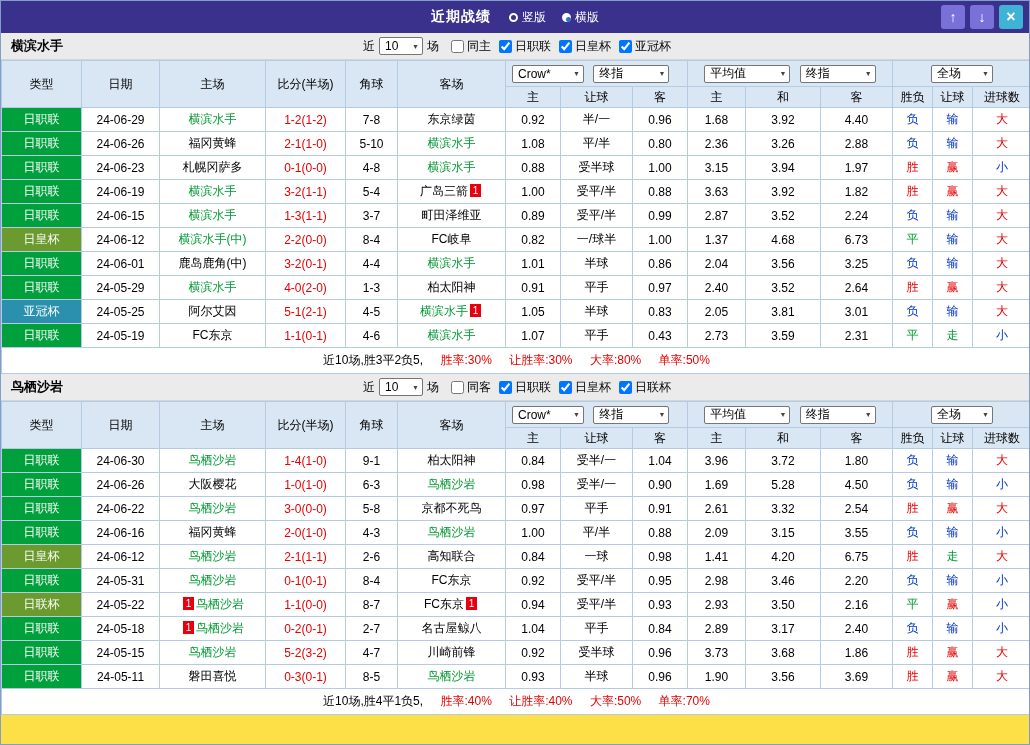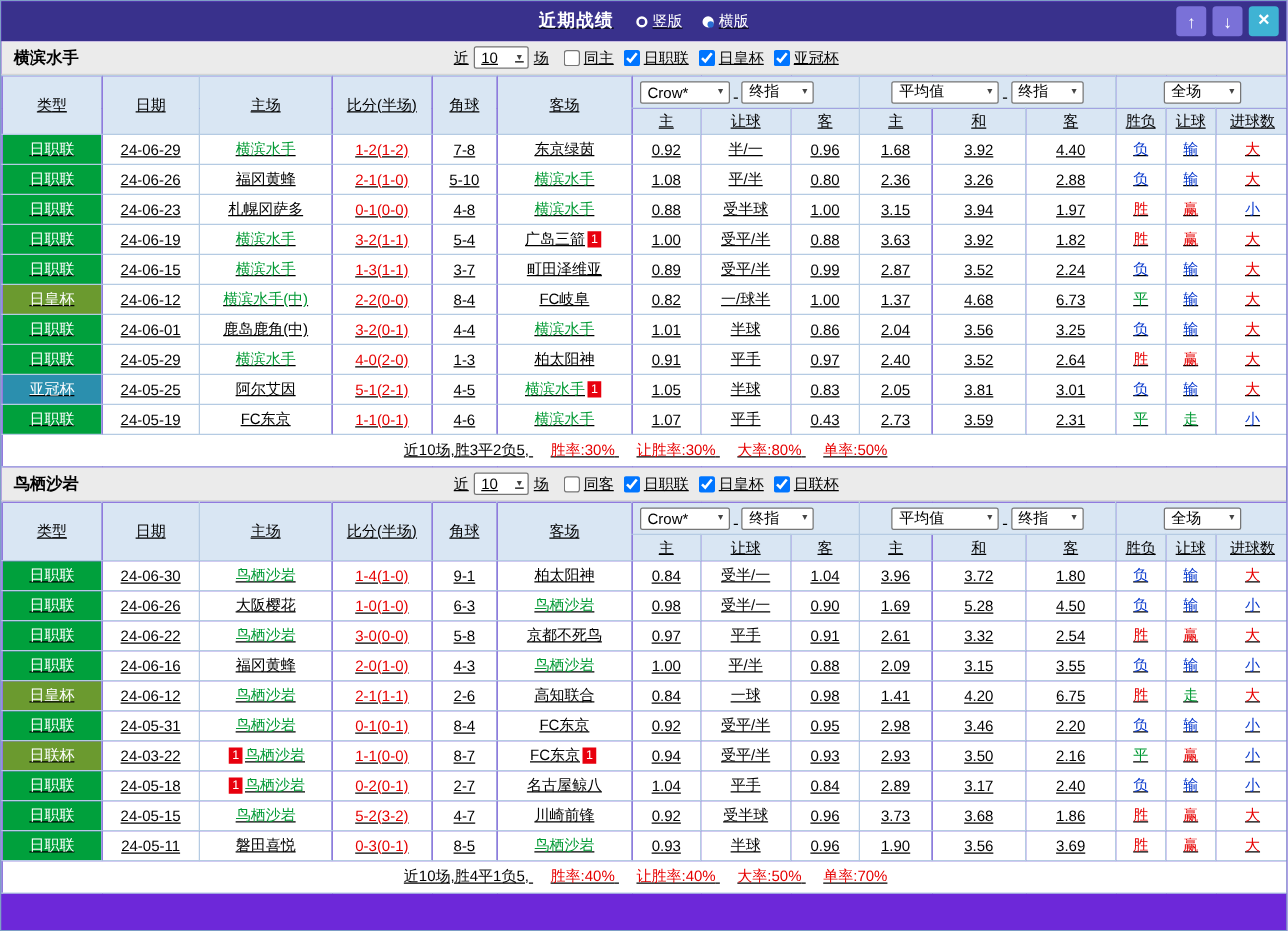--- a/index.html
+++ b/index.html
@@ -1,18 +1,18 @@
 <!DOCTYPE html>
 <html><head>
 <meta charset="utf-8">
 <style>
   * { box-sizing: border-box; }
   html,body { margin:0; padding:0; background:#fff; }
   body { font-family:"Liberation Sans","DejaVu Sans",sans-serif; }
-  .window { width:1030px; height:745px; border:1px solid #7f9fc6; background:#6d28d9; overflow:hidden;text-decoration:underline; }
+  .window { width:1030px; height:745px; border:1px solid #7f9fc6; background:#fde047; overflow:hidden; }
 
   
   .titlebar { height:32px; background:#39318c; position:relative; display:flex; align-items:center; justify-content:center; color:#fff; }
   .title { font-size:14px; font-weight:bold; letter-spacing:1px; }
   .radio-group { display:inline-flex; align-items:center; margin-left:18px; gap:16px; font-size:12px; }
   .radio { display:inline-flex; align-items:center; cursor:pointer; }
   .rdot { width:9px; height:9px; border:2px solid #fff; border-radius:50%; display:inline-block; position:relative; margin-right:4px; background:transparent; }
   .rdot.on { background:#fff; }
   .rdot.on::after { content:""; position:absolute; left:2px; top:2px; width:5px; height:5px; border-radius:50%; background:#2b6fd4; }
   .win-buttons { position:absolute; right:6px; top:4px; display:flex; gap:5px; }
@@ -24,21 +24,21 @@
   .section-bar { height:27px; background:#ebebeb; position:relative; display:flex; align-items:center; border-bottom:1px solid #d5d5d5; }
   .team-name { position:absolute; left:10px; font-size:13px; font-weight:bold; color:#000; }
   .filters { margin:0 auto; display:inline-flex; align-items:center; font-size:12px; color:#000; }
   .filters .lbl { margin:0 4px; }
   .cb { display:inline-flex; align-items:center; margin-left:8px; cursor:pointer; }
   .cb input { width:13px; height:13px; margin:0 3px 0 0; }
 
   
   .select { display:inline-flex; align-items:center; justify-content:space-between; background:#fff; border:1px solid #767676; border-radius:2px; font-size:12px; height:18px; padding:0 3px 0 5px; cursor:pointer; color:#000; }
   .select .arrow { font-size:7px; color:#444; margin-left:5px; }
-  .w42 { width:44px; } .w72 { width:72px; } .w58 { width:58px;text-align:center; } .w86 { width:86px; } .w62 { width:62px; }
+  .w42 { width:44px; } .w72 { width:72px; } .w58 { width:76px;text-align:center; } .w86 { width:86px; } .w62 { width:62px; }
 
   
   table { width:1030px; table-layout:fixed; border-collapse:collapse; }
   th, td { border:1px solid #b5cbe3; text-align:center; font-size:12px; padding:0; white-space:nowrap; overflow:hidden; }
   thead th { background:#d9e6f3; font-weight:normal; color:#000; }
   thead tr.ddrow th { height:26px; }
   thead tr.subrow th { height:21px; }
   .dd-cell .select { vertical-align:middle; margin:0 3px; }
   .dd-left { text-align:left; padding-left:3px; }
   tbody td { height:24px; background:#fff; color:#000; }
@@ -549,21 +549,21 @@
             <td>0.95</td>
             <td>2.98</td>
             <td>3.46</td>
             <td>2.20</td>
             <td class="c-blue">负</td>
             <td class="c-blue">输</td>
             <td class="c-blue">小</td>
           </tr>
           <tr>
             <td class="type-cell" style="background: rgb(107, 154, 47);">日联杯</td>
-            <td>24-03-22</td>
+            <td>24-05-22</td>
             <td class="team-cell"><span class="red-card">1</span><span class="team-focus">鸟栖沙岩</span></td>
             <td class="score">1-1(0-0)</td>
             <td>8-7</td>
             <td class="team-cell"><span>FC东京</span><span class="red-card">1</span></td>
             <td>0.94</td>
             <td>受平/半</td>
             <td>0.93</td>
             <td>2.93</td>
             <td>3.50</td>
             <td>2.16</td>

